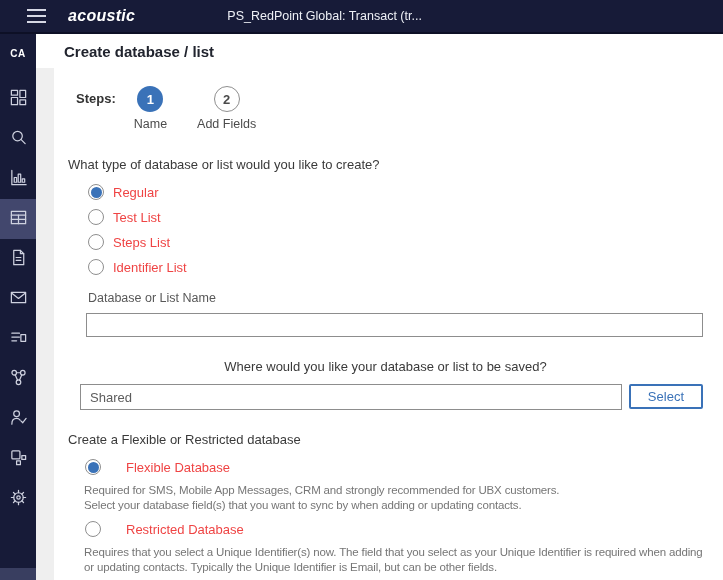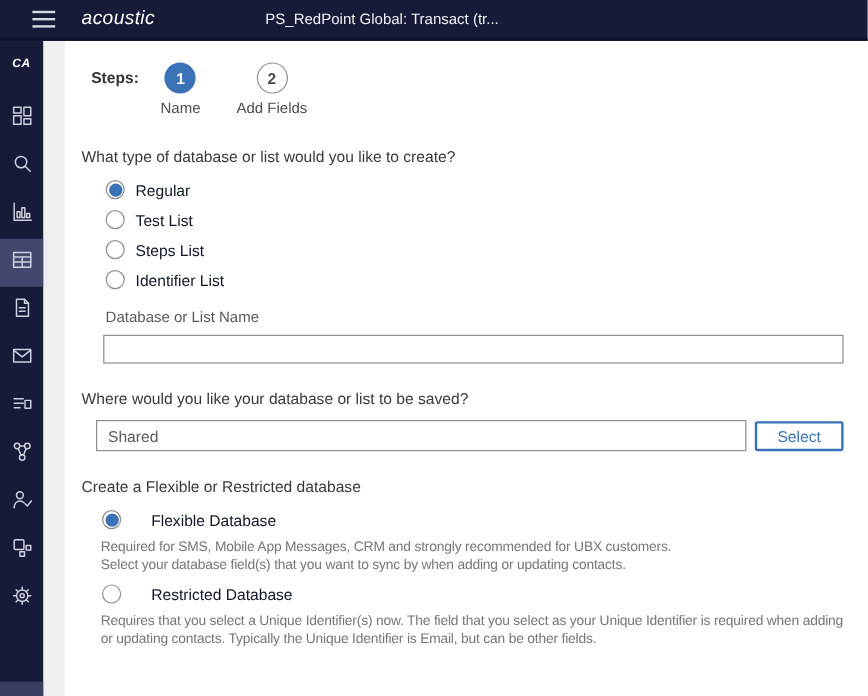--- a/index.html
+++ b/index.html
@@ -5,29 +5,29 @@
   * { margin:0; padding:0; box-sizing:border-box; }
   html,body { width:723px; height:580px; overflow:hidden; background:#fff;
               font-family:"Liberation Sans", sans-serif; }
 
   
   .topbar { position:absolute; top:0; left:0; width:723px; height:34px;
             background:#171b38; border-bottom:2px solid #0d1026;
             display:flex; align-items:center; z-index:20; }
   .hamburger { margin-left:27px; width:19px; display:flex; flex-direction:column; gap:4px; cursor:pointer; }
   .hamburger span { display:block; height:2px; background:#d6d8e4; }
-  .logo { color:#ffffff; font-style:italic; font-weight:normal; font-size:16px;
+  .logo { color:#ffffff; font-style:italic; font-weight:bold; font-size:16px;
           letter-spacing:.3px; margin-left:22px; }
   .topbar-title { color:#eef0f6; font-size:12.5px; margin-left:92px; }
 
   
   .sidebar { position:absolute; top:34px; left:0; width:36px; height:546px;
              background:#171b38; z-index:10; }
   .avatar { color:#fff; font-size:10px; font-weight:bold; text-align:center;
-            margin-top:14px; letter-spacing:.5px;font-style:italic; }
+            margin-top:14px; letter-spacing:.5px; }
   .nav { margin-top:20px; display:flex; flex-direction:column; }
   .nav-item { height:40px; width:36px; display:flex; align-items:center;
               justify-content:center; cursor:pointer; }
   .nav-item.selected { background:#42476d; }
   .nav-item svg { width:19px; height:19px; }
   .nav-item svg * { stroke:#ced1df; fill:none; stroke-width:1.3; stroke-linecap:round; stroke-linejoin:round; }
   .nav-bottom { position:absolute; bottom:0; left:0; width:36px; height:12px; background:#393e60; }
 
   
   .main { position:absolute; top:34px; left:36px; width:687px; height:546px;
@@ -50,29 +50,29 @@
   .step-name { margin-top:5px; font-size:12.5px; color:#4c4c4c; }
 
   
   .question { font-size:13px; color:#3a3a3a; margin-bottom:12px; }
   .radio-group { padding-left:20px; }
   .radio-row { display:flex; align-items:center; margin-bottom:9px; cursor:pointer; }
   .radio { width:16px; height:16px; border:1.5px solid #8f8f8f; border-radius:50%;
            margin-right:9px; position:relative; background:#fff; flex:0 0 16px; }
   .radio.checked::after { content:""; position:absolute; inset:1.5px;
                           background:#3a72b8; border-radius:50%; }
-  .radio-label { font-size:13px; color:#0f172a; }
+  .radio-label { font-size:13px; color:#ef4444; }
 
   .field-label { font-size:12.5px; color:#585858; margin:16px 0 8px 20px; }
   .name-input { display:block; margin-left:18px; width:617px; height:24px;
                 border:1px solid #8d8d8d; background:#fff; font-size:13px;
                 color:#555; padding:0 8px; border-radius:0; }
 
   .section { margin-top:22px; }
-  .location-row { display:flex; align-items:flex-end; margin-top:10px;padding-left:12px; }
+  .location-row { display:flex; align-items:flex-start; margin-top:10px;padding-left:12px; }
   .location-input { width:560px; height:26px; border:1px solid #8d8d8d; background:#fff;
                     font-size:13px; color:#5c5c5c; padding:0 9px; border-radius:0; }
   .select-btn { margin-left:7px; height:25px; border:2px solid #3a72b8; color:#3a72b8;
                 background:#fff; font-size:13px; padding:0 17px; border-radius:2px; cursor:pointer; }
 
   .flex-radio-row { display:flex; align-items:center; margin-top:12px; padding-left:17px; cursor:pointer;gap:16px; }
   .desc { font-size:11.5px; color:#767676; line-height:15px; margin:8px 0 2px 16px;
           max-width:632px; letter-spacing:-0.15px; white-space:pre-line; }
 </style>
 </head>
@@ -213,20 +213,23 @@
             <line x1="13.5" y1="6.5" x2="15.3" y2="4.7"></line>
           </svg>
       </span>
     </div>
   </div>
   <div class="nav-bottom"></div>
 </div>
 
 <div class="main">
 
+  <div class="page-header">
+    <span class="page-title">Create database / list</span>
+  </div>
 
   <div class="card">
 
     <div class="steps-row">
       <span class="steps-label">Steps:</span>
       <div class="step">
         <div class="step-circle active">1</div>
         <div class="step-name">Name</div>
       </div>
       <div class="step">
@@ -252,21 +255,21 @@
       <div class="radio-row">
         <span class="radio"></span>
         <span class="radio-label">Identifier List</span>
       </div>
     </div>
 
     <div class="field-label">Database or List Name</div>
     <input class="name-input" type="text" value="" style="">
 
     <div class="section">
-      <div class="question" style="margin-bottom:0;">Where would you like your database or list to be saved?</div>
+      <div class="question" style="margin-bottom:0;text-align:center;">Where would you like your database or list to be saved?</div>
       <div class="location-row">
         <input class="location-input" type="text" value="Shared" style="">
         <button class="select-btn">Select</button>
       </div>
     </div>
 
     <div class="section">
       <div class="question" style="margin-bottom:0;">Create a Flexible or Restricted database</div>
 
       <div class="flex-radio-row">

